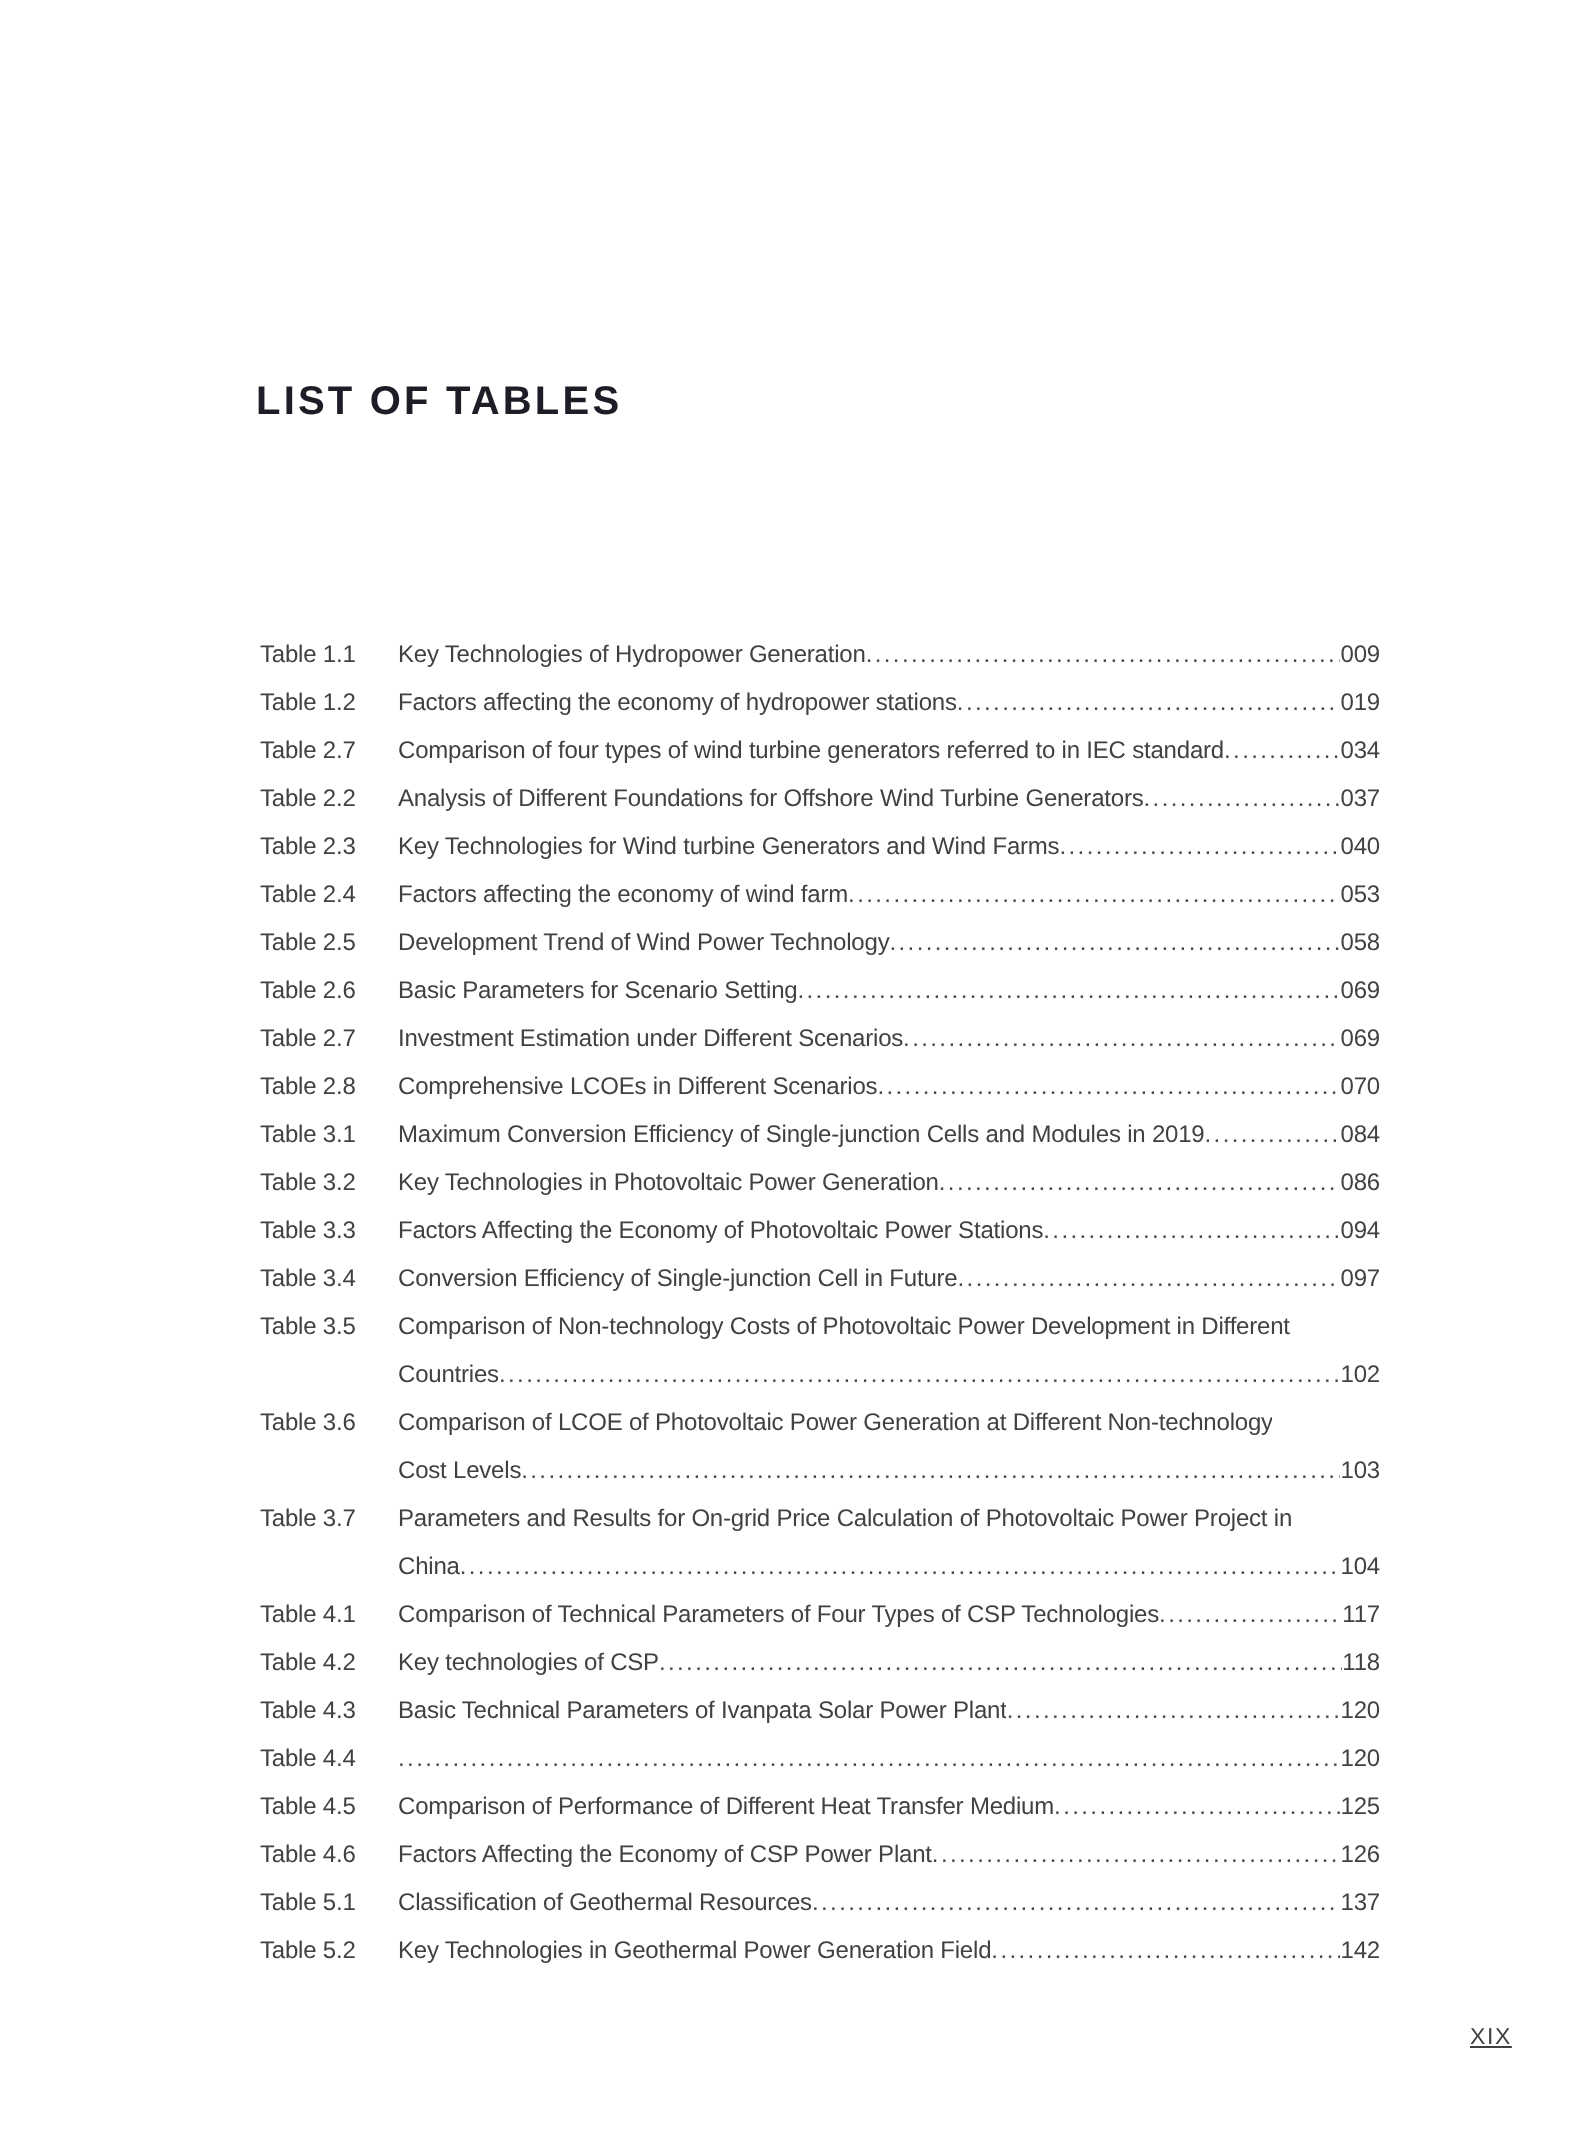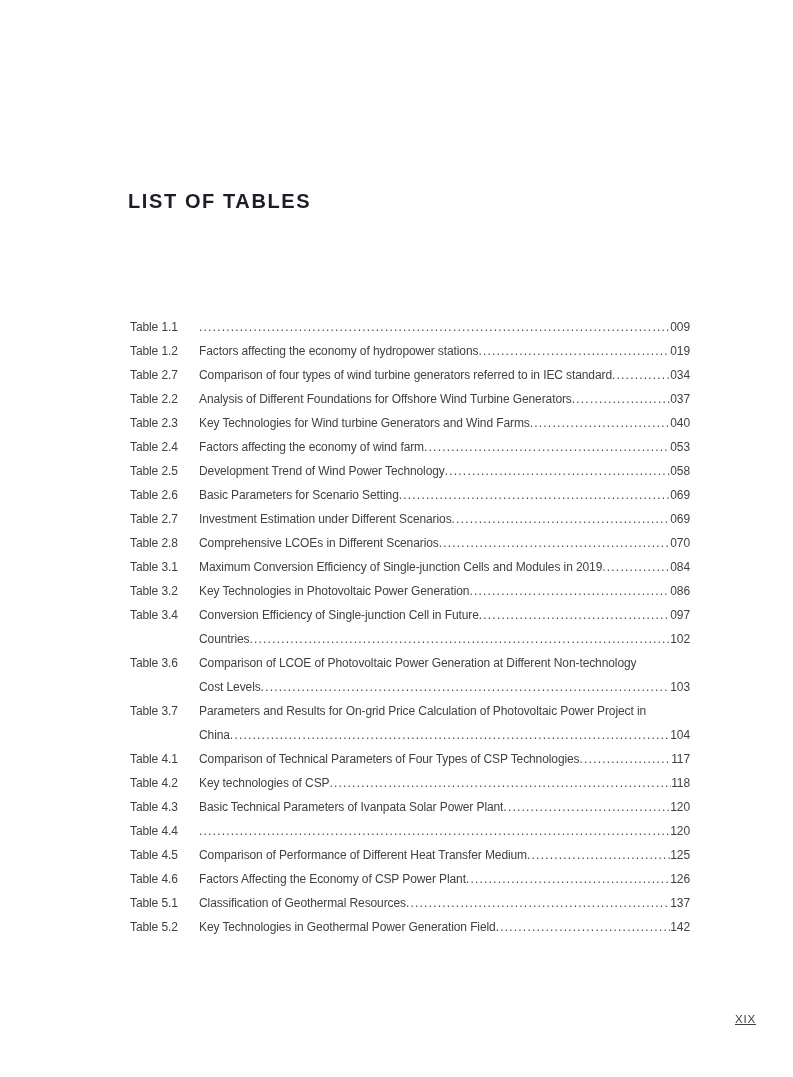--- a/index.html
+++ b/index.html
@@ -72,20 +72,21 @@
   }
 </style>
 </head>
 <body>
 
 <div class="page">
   <h1 class="title">LIST OF TABLES</h1>
   <div class="toc">
       <div class="row">
     <span class="lbl">Table 1.1</span>
+    <span class="txt">Key Technologies of Hydropower Generation</span>
     <span class="dots"></span>
     <span class="pg">009</span>
   </div>
       <div class="row">
     <span class="lbl">Table 1.2</span>
     <span class="txt">Factors affecting the economy of hydropower stations</span>
     <span class="dots"></span>
     <span class="pg">019</span>
   </div>
       <div class="row">
@@ -142,24 +143,35 @@
     <span class="dots"></span>
     <span class="pg">084</span>
   </div>
       <div class="row">
     <span class="lbl">Table 3.2</span>
     <span class="txt">Key Technologies in Photovoltaic Power Generation</span>
     <span class="dots"></span>
     <span class="pg">086</span>
   </div>
       <div class="row">
+    <span class="lbl">Table 3.3</span>
+    <span class="txt">Factors Affecting the Economy of Photovoltaic Power Stations</span>
+    <span class="dots"></span>
+    <span class="pg">094</span>
+  </div>
+      <div class="row">
     <span class="lbl">Table 3.4</span>
     <span class="txt">Conversion Efficiency of Single-junction Cell in Future</span>
     <span class="dots"></span>
     <span class="pg">097</span>
+  </div>
+      <div class="row">
+    <span class="lbl">Table 3.5</span>
+    <span class="txt">Comparison of Non-technology Costs of Photovoltaic Power Development in Different</span>
+
   </div>
       <div class="row">
     <span class="lbl"></span>
     <span class="txt">Countries</span>
     <span class="dots"></span>
     <span class="pg">102</span>
   </div>
       <div class="row">
     <span class="lbl">Table 3.6</span>
     <span class="txt">Comparison of LCOE of Photovoltaic Power Generation at Different Non-technology</span>

